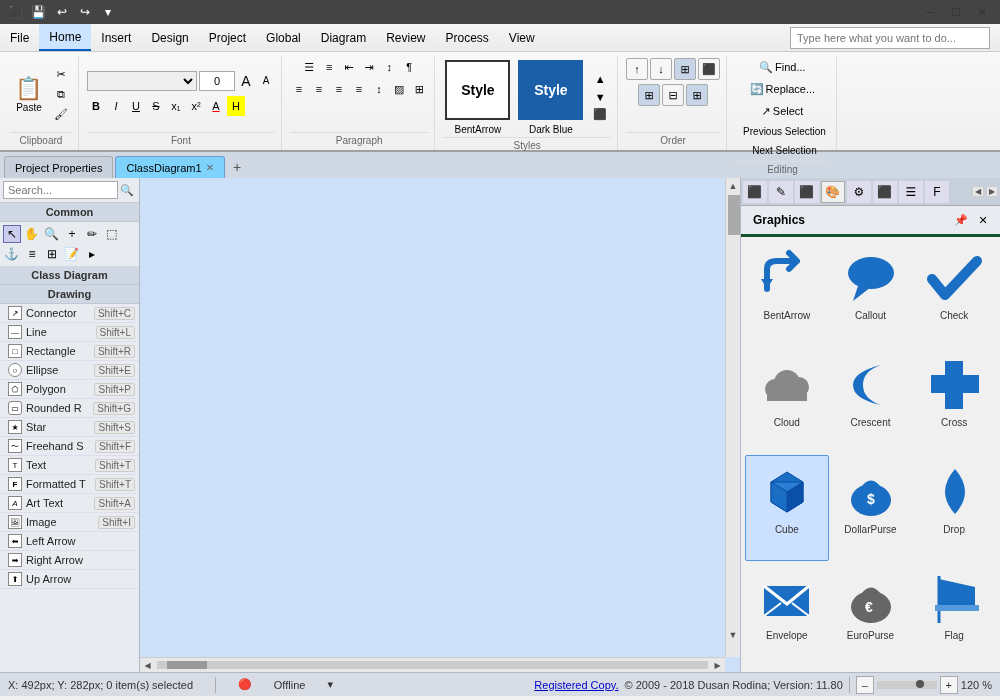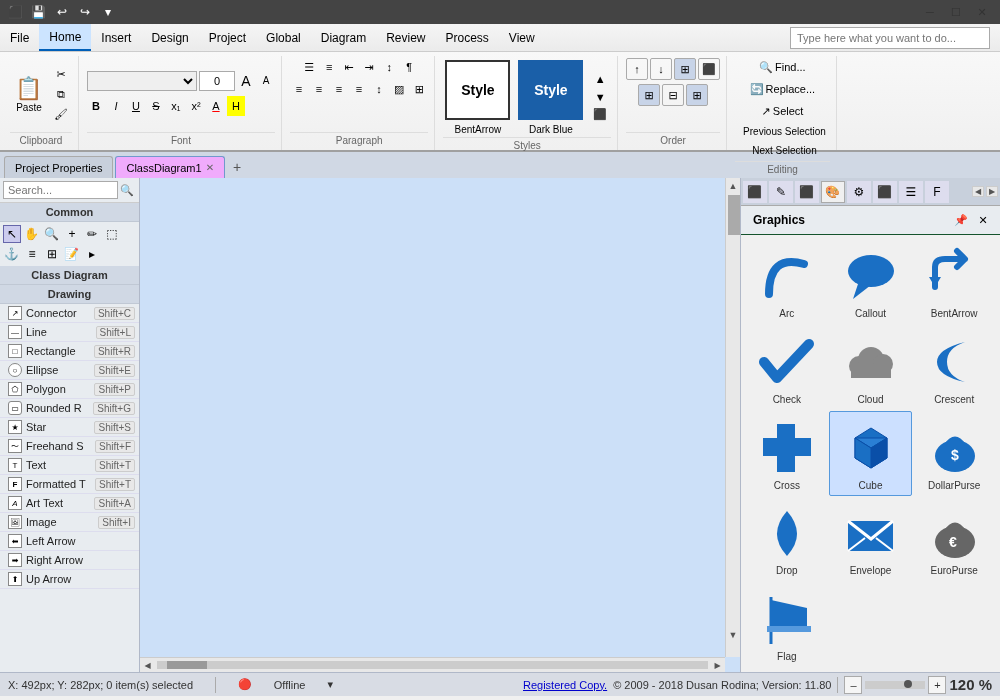--- a/index.html
+++ b/index.html
@@ -128,21 +128,21 @@
       background: #c8d0dc;
       border: 1px solid #aaa;
       border-bottom: none;
       display: flex;
       align-items: center;
       gap: 4px;
       cursor: pointer;
       font-size: 11px;
       border-radius: 3px 3px 0 0;
     }
-    .tab.active { background: #f0abfc; border-color: #7099cc; }
+    .tab.active { background: #7dd3fc; border-color: #7099cc; }
     .tab-close { font-size: 10px; cursor: pointer; color: #666; }
     .tab-add { width: 20px; height: 22px; display: flex; align-items: center; justify-content: center; cursor: pointer; font-size: 14px; color: #555; }
 
     
     .main-layout {
       display: flex;
       height: calc(700px - 28px - 28px - 100px - 26px - 24px);
     }
 
     
@@ -265,21 +265,21 @@
       gap: 22px;
       font-size: 11px;
       color: #333;
     }
     .status-divider { width: 1px; height: 16px; background: #aaa; }
     .status-right { margin-left: auto; display: flex; align-items: center; gap: 6px; }
     .status-link { color: #0000cc; text-decoration: underline; cursor: pointer; }
     .zoom-controls { display: flex; align-items: center; gap: 3px; }
     .zoom-btn { width: 18px; height: 18px; border: 1px solid #aaa; background: #f5f5f5; cursor: pointer; display: flex; align-items: center; justify-content: center; font-size: 11px; }
     .zoom-slider { width: 60px; height: 8px; background: #ccc; position: relative; }
-    .zoom-level { font-size: 15px; font-weight: bold; }
+    .zoom-level { font-size: 11px; font-weight: normal; }
 
     
     .quick-access {
       height: 24px;
       background: #444;
       display: flex;
       align-items: center;
       padding: 0 6px;
       gap: 3px;
     }
@@ -644,55 +644,47 @@
       <div class="rp-tab-btn">⚙</div>
       <div class="rp-tab-btn">⬛</div>
       <div class="rp-tab-btn">☰</div>
       <div class="rp-tab-btn">F</div>
       <div style="margin-left:auto;display:flex;gap:2px;">
         <div class="right-scroll-up">◀</div>
         <div class="right-scroll-down">▶</div>
       </div>
     </div>
 
-    <div style="display:flex;align-items:center;padding:3px 6px;background:#e8ecf0;border-bottom:1px solid #14532d;">
+    <div style="display:flex;align-items:center;padding:3px 6px;background:#e8ecf0;border-bottom:3px solid #14532d;">
       <span class="right-panel-title">Graphics</span>
       <div class="right-toolbar-btn">📌</div>
       <div class="right-toolbar-btn">✕</div>
     </div>
 
     <div class="graphics-grid">
 
-      <div class="graphics-item">
-        <div class="graphics-shape">
-          <svg width="55" height="55" viewBox="0 0 55 55">
-            <path d="M10 45 Q 10 5 45 15" stroke="#1a6fc4" stroke-width="8" fill="none" stroke-linecap="round"></path>
-          </svg>
-        </div>
-        <span class="graphics-label">Arc</span>
+
+      <div class="graphics-item">
+        <div class="graphics-shape">
+          <svg width="55" height="55" viewBox="0 0 55 55">
+            <path d="M8 38 L8 18 Q8 10 18 10 L38 10 L30 2 M38 10 L30 18" stroke="#1a6fc4" stroke-width="6" fill="none" stroke-linecap="round" stroke-linejoin="round"></path>
+            <polygon points="8,38 2,28 14,28" fill="#1a6fc4"></polygon>
+          </svg>
+        </div>
+        <span class="graphics-label">BentArrow</span>
       </div>
 
       <div class="graphics-item">
         <div class="graphics-shape">
           <svg width="55" height="55" viewBox="0 0 55 55">
             <ellipse cx="28" cy="22" rx="23" ry="16" fill="#1a6fc4"></ellipse>
             <polygon points="15,35 10,50 28,36" fill="#1a6fc4"></polygon>
           </svg>
         </div>
         <span class="graphics-label">Callout</span>
-      </div>
-
-      <div class="graphics-item">
-        <div class="graphics-shape">
-          <svg width="55" height="55" viewBox="0 0 55 55">
-            <path d="M8 38 L8 18 Q8 10 18 10 L38 10 L30 2 M38 10 L30 18" stroke="#1a6fc4" stroke-width="6" fill="none" stroke-linecap="round" stroke-linejoin="round"></path>
-            <polygon points="8,38 2,28 14,28" fill="#1a6fc4"></polygon>
-          </svg>
-        </div>
-        <span class="graphics-label">BentArrow</span>
       </div>
 
       <div class="graphics-item">
         <div class="graphics-shape">
           <svg width="55" height="55" viewBox="0 0 55 55">
             <polyline points="5,28 18,44 50,10" stroke="#1a6fc4" stroke-width="10" fill="none" stroke-linecap="round" stroke-linejoin="round"></polyline>
           </svg>
         </div>
         <span class="graphics-label">Check</span>
       </div>

